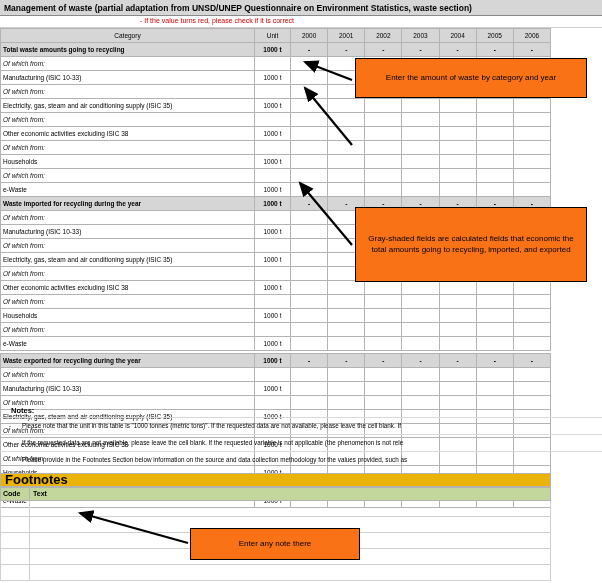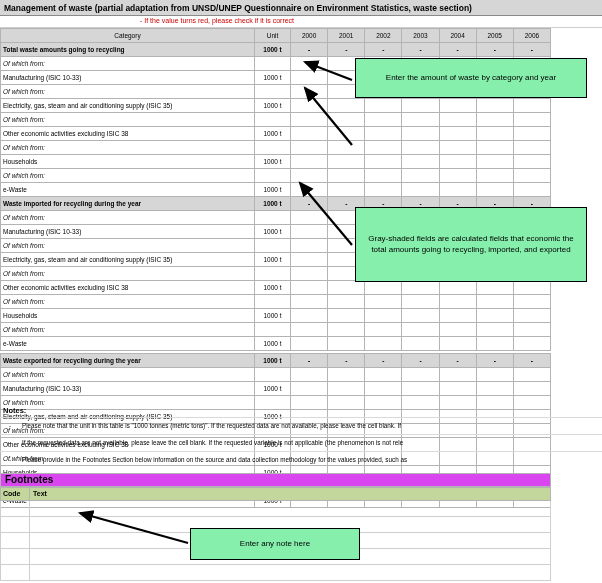--- a/index.html
+++ b/index.html
@@ -127,21 +127,21 @@
   
   .notes-wrap {
     position: absolute;
     left: 0;
     top: 404px;
     width: 602px;
   }
   .notes-title {
     font-size: 7.5px;
     font-weight: bold;
-    padding-left: 3px;
+    padding-left: 11px;
     height: 13px;
     line-height: 13px;
   }
   .note-line {
     position: relative;
     height: 16px;
     line-height: 16px;
     border-top: 1px solid #d9d9d9;
     font-size: 6.3px;
     padding-left: 22px;
@@ -154,24 +154,24 @@
     top: 0;
   }
 
   
   .footnotes-header {
     position: absolute;
     left: 0;
     top: 473px;
     width: 551px;
     height: 14px;
-    background: #d946ef;
+    background: #eab308;
     border: 1px solid #b3b3b3;
     box-sizing: border-box;
-    font-size: 10px;
+    font-size: 13px;
     font-weight: bold;
     line-height: 12px;
     padding-left: 4px;
   }
   .footnotes-cols {
     position: absolute;
     left: 0;
     top: 487px;
     width: 551px;
     height: 14px;
@@ -221,21 +221,21 @@
     width: 521px;
     border: 1px solid #cfcfcf;
     border-top: none;
     border-left: none;
     box-sizing: border-box;
   }
 
   
   .callout {
     position: absolute;
-    background: #86efac;
+    background: #f97316;
     border: 1px solid #000000;
     font-size: 8px;
     text-align: center;
     display: flex;
     align-items: center;
     justify-content: center;
     padding: 2px 6px;
     box-sizing: border-box;
     line-height: 1.35;
   }
@@ -715,15 +715,15 @@
       </marker>
     </defs>
     <line x1="352" y1="80" x2="305" y2="62" stroke="#000" stroke-width="2.2" marker-end="url(#ah)"></line>
     <line x1="352" y1="145" x2="305" y2="88" stroke="#000" stroke-width="2.2" marker-end="url(#ah)"></line>
     <line x1="352" y1="245" x2="300" y2="183" stroke="#000" stroke-width="2.2" marker-end="url(#ah)"></line>
     <line x1="188" y1="543" x2="80" y2="513" stroke="#000" stroke-width="2.2" marker-end="url(#ah)"></line>
   </svg>
 
   <div class="callout" id="callout-1">Enter the amount of waste by category and year</div>
   <div class="callout" id="callout-3">Gray-shaded fields are calculated fields that economic the total amounts going to recycling, imported, and exported</div>
-  <div class="callout" id="callout-4">Enter any note here</div>
+  <div class="callout" id="callout-4">Enter any note there</div>
 
 </div>
 
 </body></html>

